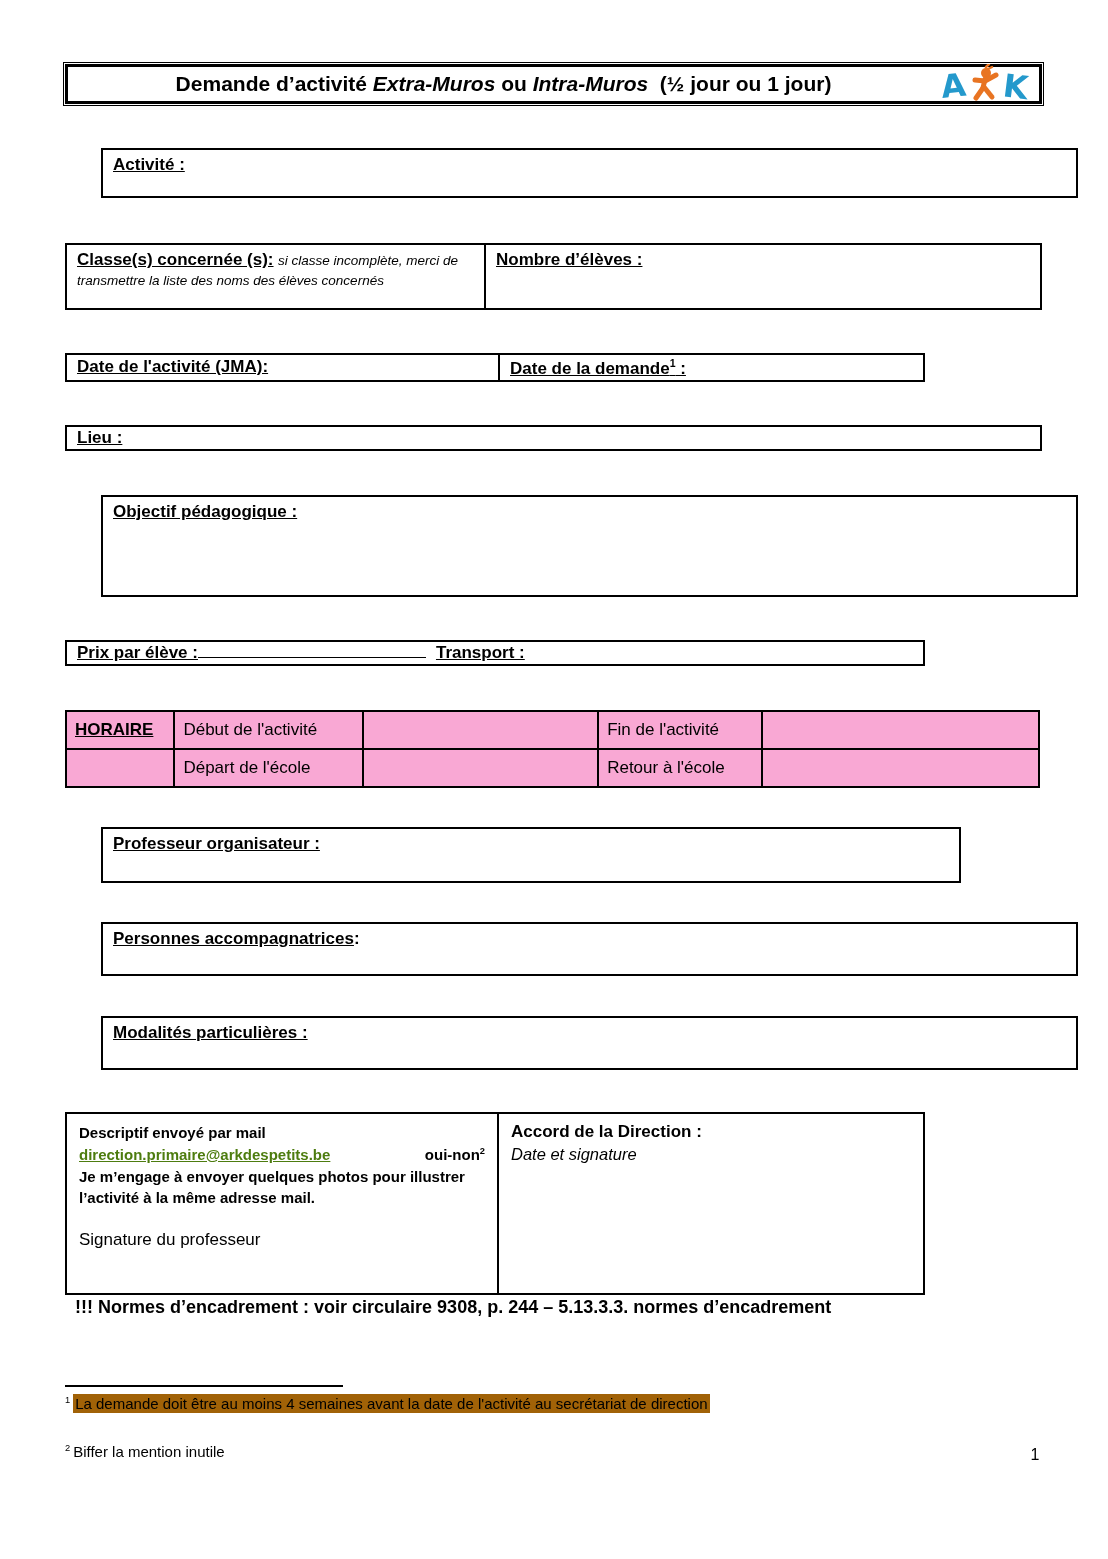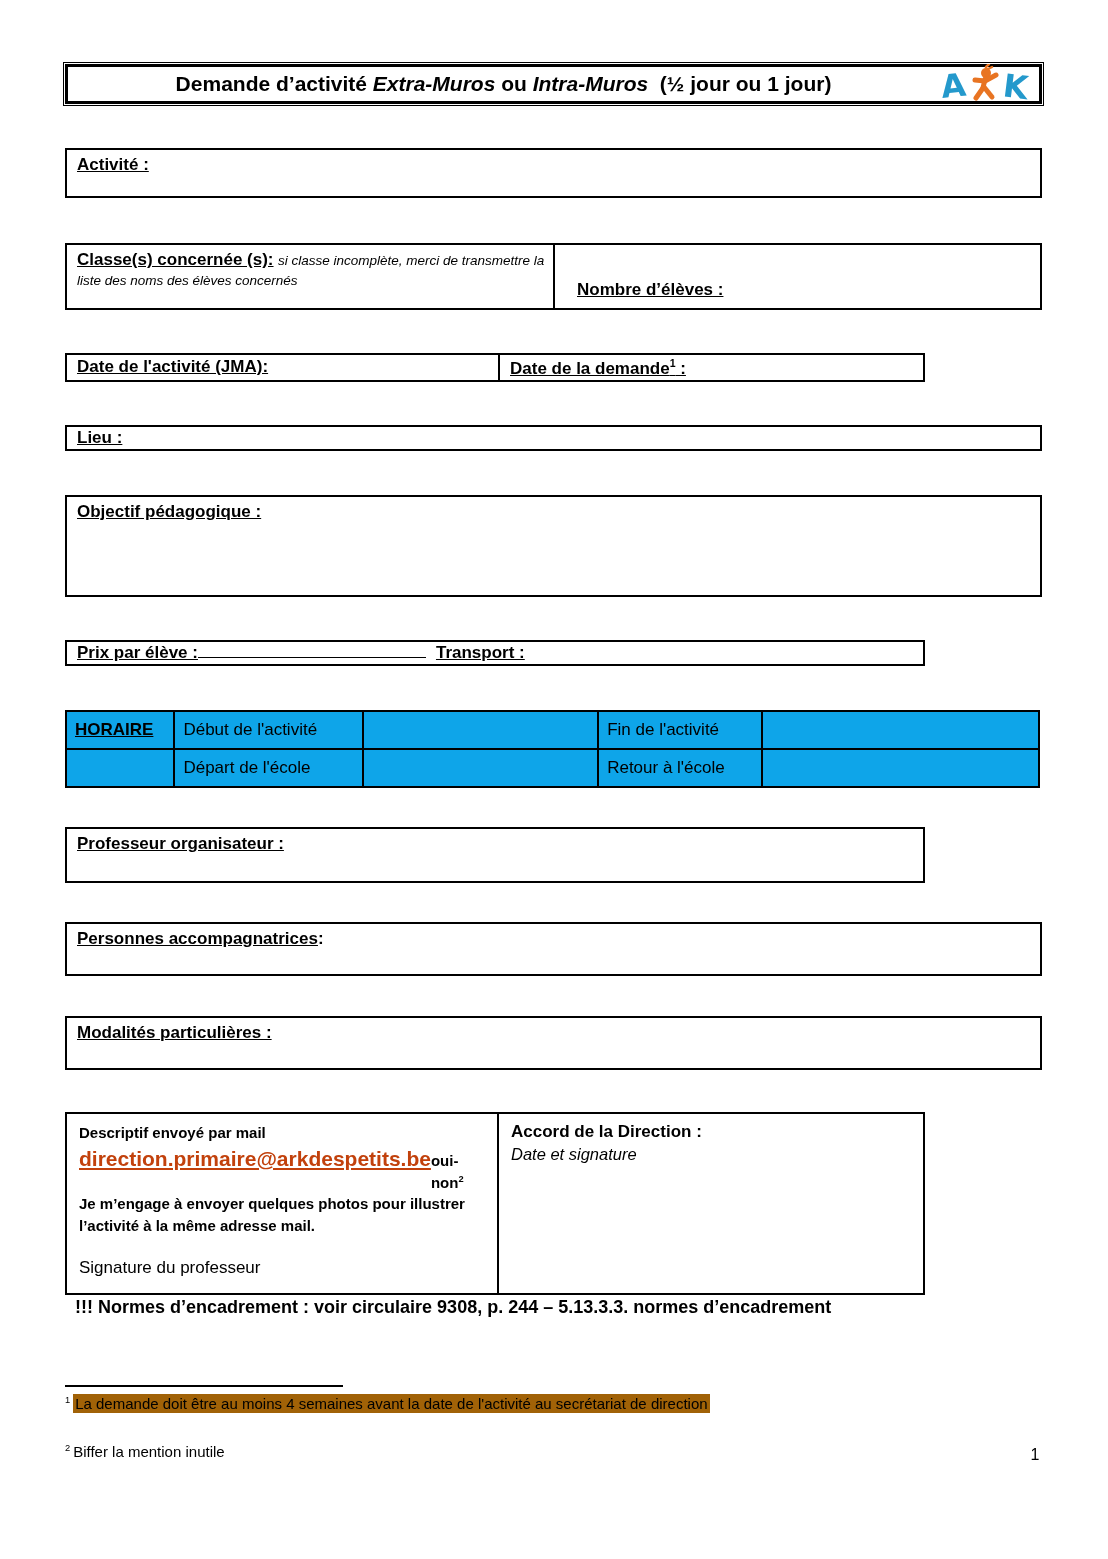--- a/index.html
+++ b/index.html
@@ -13,53 +13,53 @@
 
   
   #title-box { left:65px; top:64px; width:977px; height:40px;
     border:3px solid #000; outline:1px solid #000; outline-offset:1px;
     display:flex; align-items:center; }
   .title-text { flex:1; text-align:center; font-size:21px; font-weight:bold; white-space:pre; }
   .title-text .em { font-style:italic; }
   .logo { width:100px; height:38px; display:flex; align-items:center; justify-content:center; }
 
   
-  .fieldbox { padding:5px 10px; }
+  .fieldbox { padding:5px 10px;margin-left:36px; }
   #activite   { left:65px; top:148px; width:977px; height:50px; }
   #classe     { left:65px; top:243px; width:977px; height:67px; display:flex; padding:0; }
-  #classe .c-left  { width:488px; border-right:2px solid #000; padding:5px 8px 5px 10px; }
-  #classe .c-right { flex:1; padding:5px 22px;margin-top:30px; }
+  #classe .c-left  { width:419px; border-right:2px solid #000; padding:5px 8px 5px 10px; }
+  #classe .c-right { flex:1; padding:5px 10px; }
   .note { font-style:italic; font-weight:normal; font-size:13.5px; line-height:1.5; }
   #daterow    { left:65px; top:353px; width:860px; height:29px; display:flex; padding:0; }
   #daterow .d-left  { width:433px; border-right:2px solid #000; padding:2px 10px; }
   #daterow .d-right { flex:1; padding:2px 10px; }
   #lieu       { left:65px; top:425px; width:977px; height:26px; padding:1px 10px; }
   #objectif   { left:65px; top:495px; width:977px; height:102px; }
   #prix       { left:65px; top:640px; width:860px; height:26px; padding:1px 10px; display:flex; align-items:baseline; }
   .uext { display:inline-block; width:228px; border-bottom:1.5px solid #000; height:14px; margin-right:10px; }
   #professeur { left:65px; top:827px; width:860px; height:56px; }
   #personnes  { left:65px; top:922px; width:977px; height:54px; }
   #modalites  { left:65px; top:1016px; width:977px; height:54px; }
 
   
   #horaire { left:65px; top:710px; width:975px; border-collapse:collapse; }
-  #horaire td { border:2px solid #000; height:38px; font-size:17px; padding:2px 8px; background:#0ea5e9; }
+  #horaire td { border:2px solid #000; height:38px; font-size:17px; padding:2px 8px; background:#f9a8d4; }
   #horaire td.h0 { width:108px; }
   #horaire td.h1 { width:188px; }
   #horaire td.h2 { width:234px; }
   #horaire td.h3 { width:163px; }
   #horaire td.h4 { width:276px; }
   #horaire .hdr { font-weight:bold; text-decoration:underline; }
 
   
   #sigtable { left:65px; top:1112px; width:860px; height:183px; display:flex; padding:0; }
   #sigtable .s-left  { width:432px; border-right:2px solid #000; padding:8px 12px; font-weight:bold; font-size:15px; line-height:1.45; }
   #sigtable .s-right { flex:1; padding:8px 12px; }
   .mailline { display:flex; justify-content:space-between; align-items:baseline; }
-  .email { color:#c2410c; text-decoration:underline; font-weight:bold; font-size:21px; }
+  .email { color:#4d7c0f; text-decoration:underline; font-weight:bold; font-size:15px; }
   .ouinon { font-weight:bold; font-size:15px; }
   .sigprof { margin-top:19px; font-weight:normal; font-size:17px; }
   .accord { font-weight:bold; font-size:17px; }
   .accord-sub { font-style:italic; font-size:16.5px; margin-top:3px; }
 
   #normes { left:75px; top:1297px; width:980px; font-weight:bold; font-size:18px; }
 
   #footsep { left:65px; top:1385px; width:278px; border-top:2px solid #000; height:0; }
   .footnote { left:65px; font-size:15px; }
   #footnote1 { top:1395px; }

